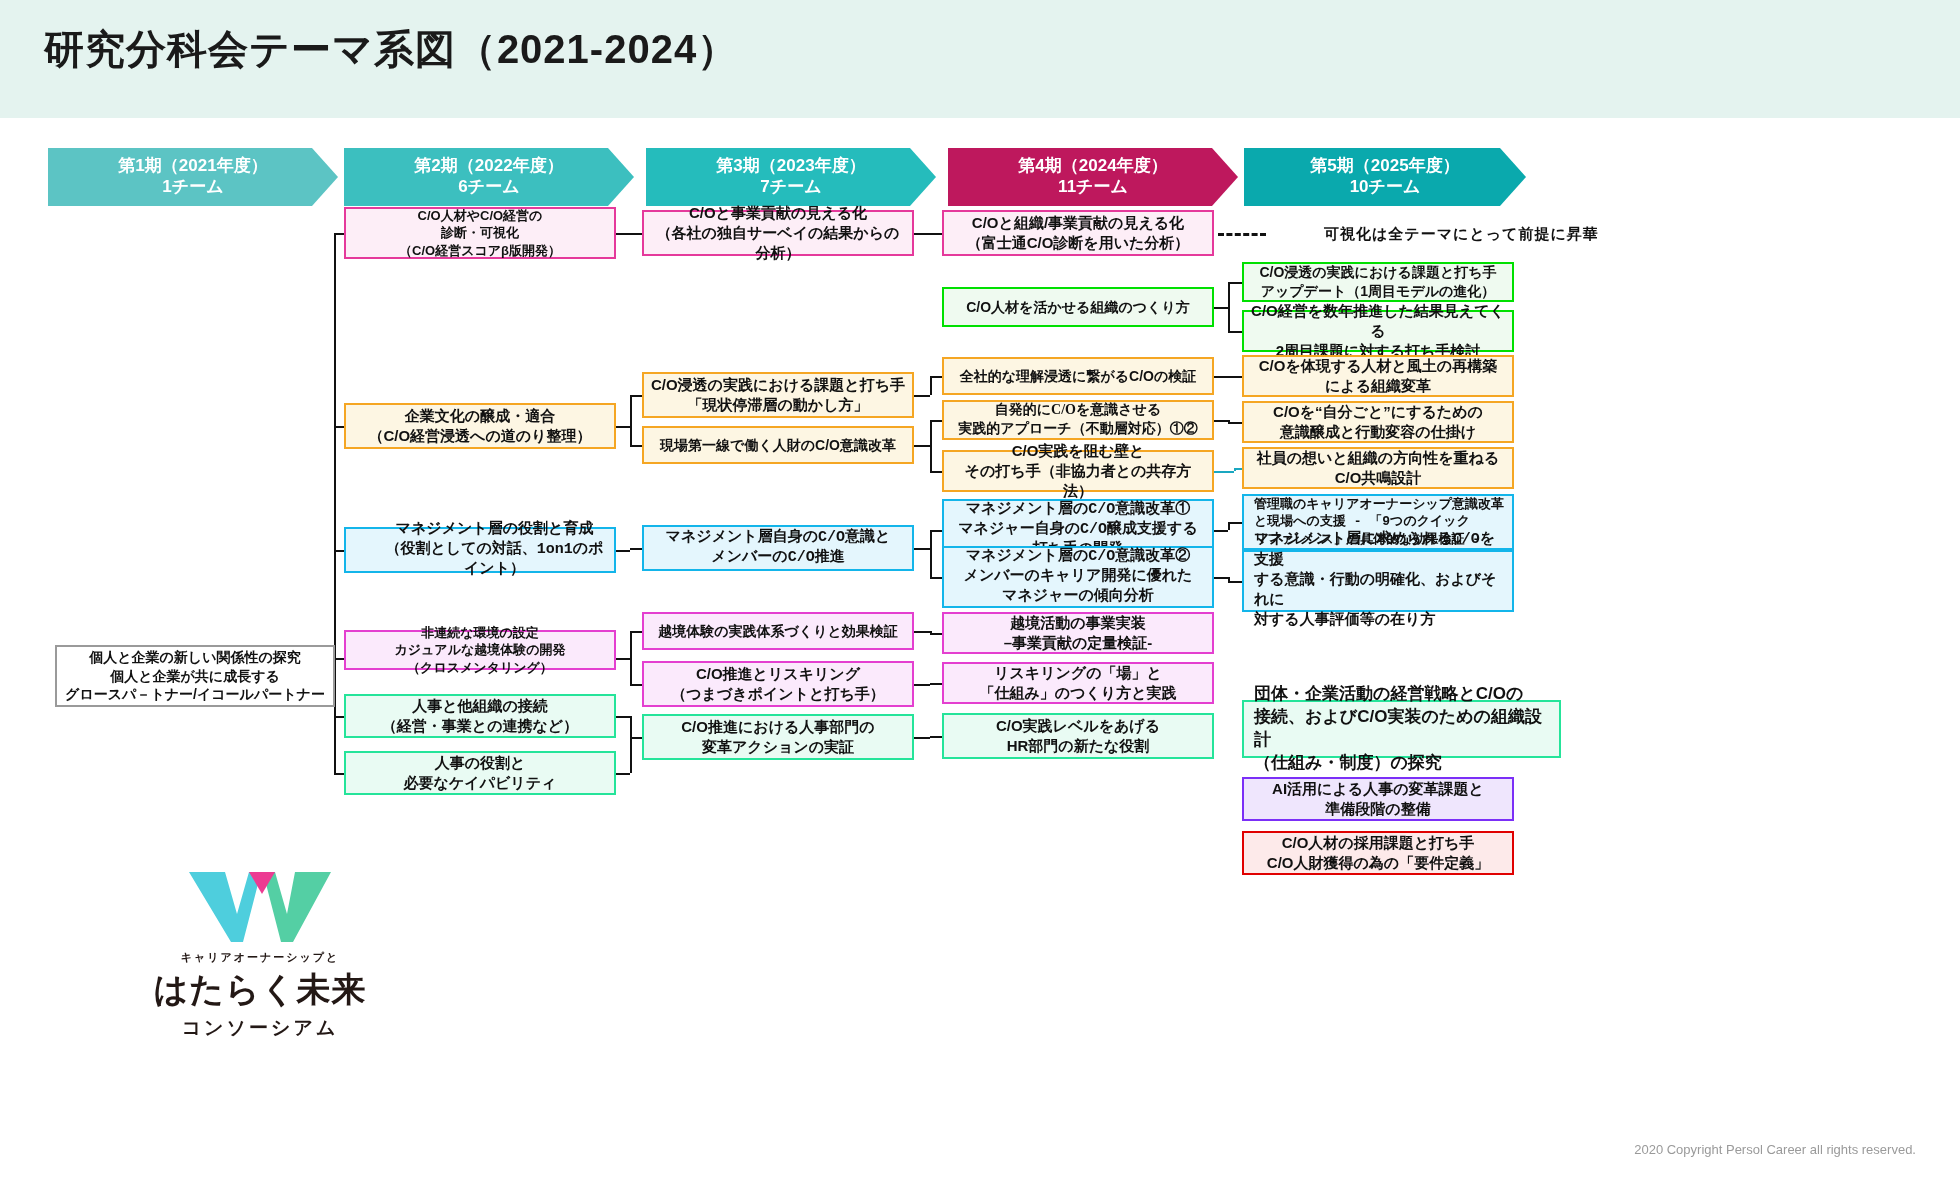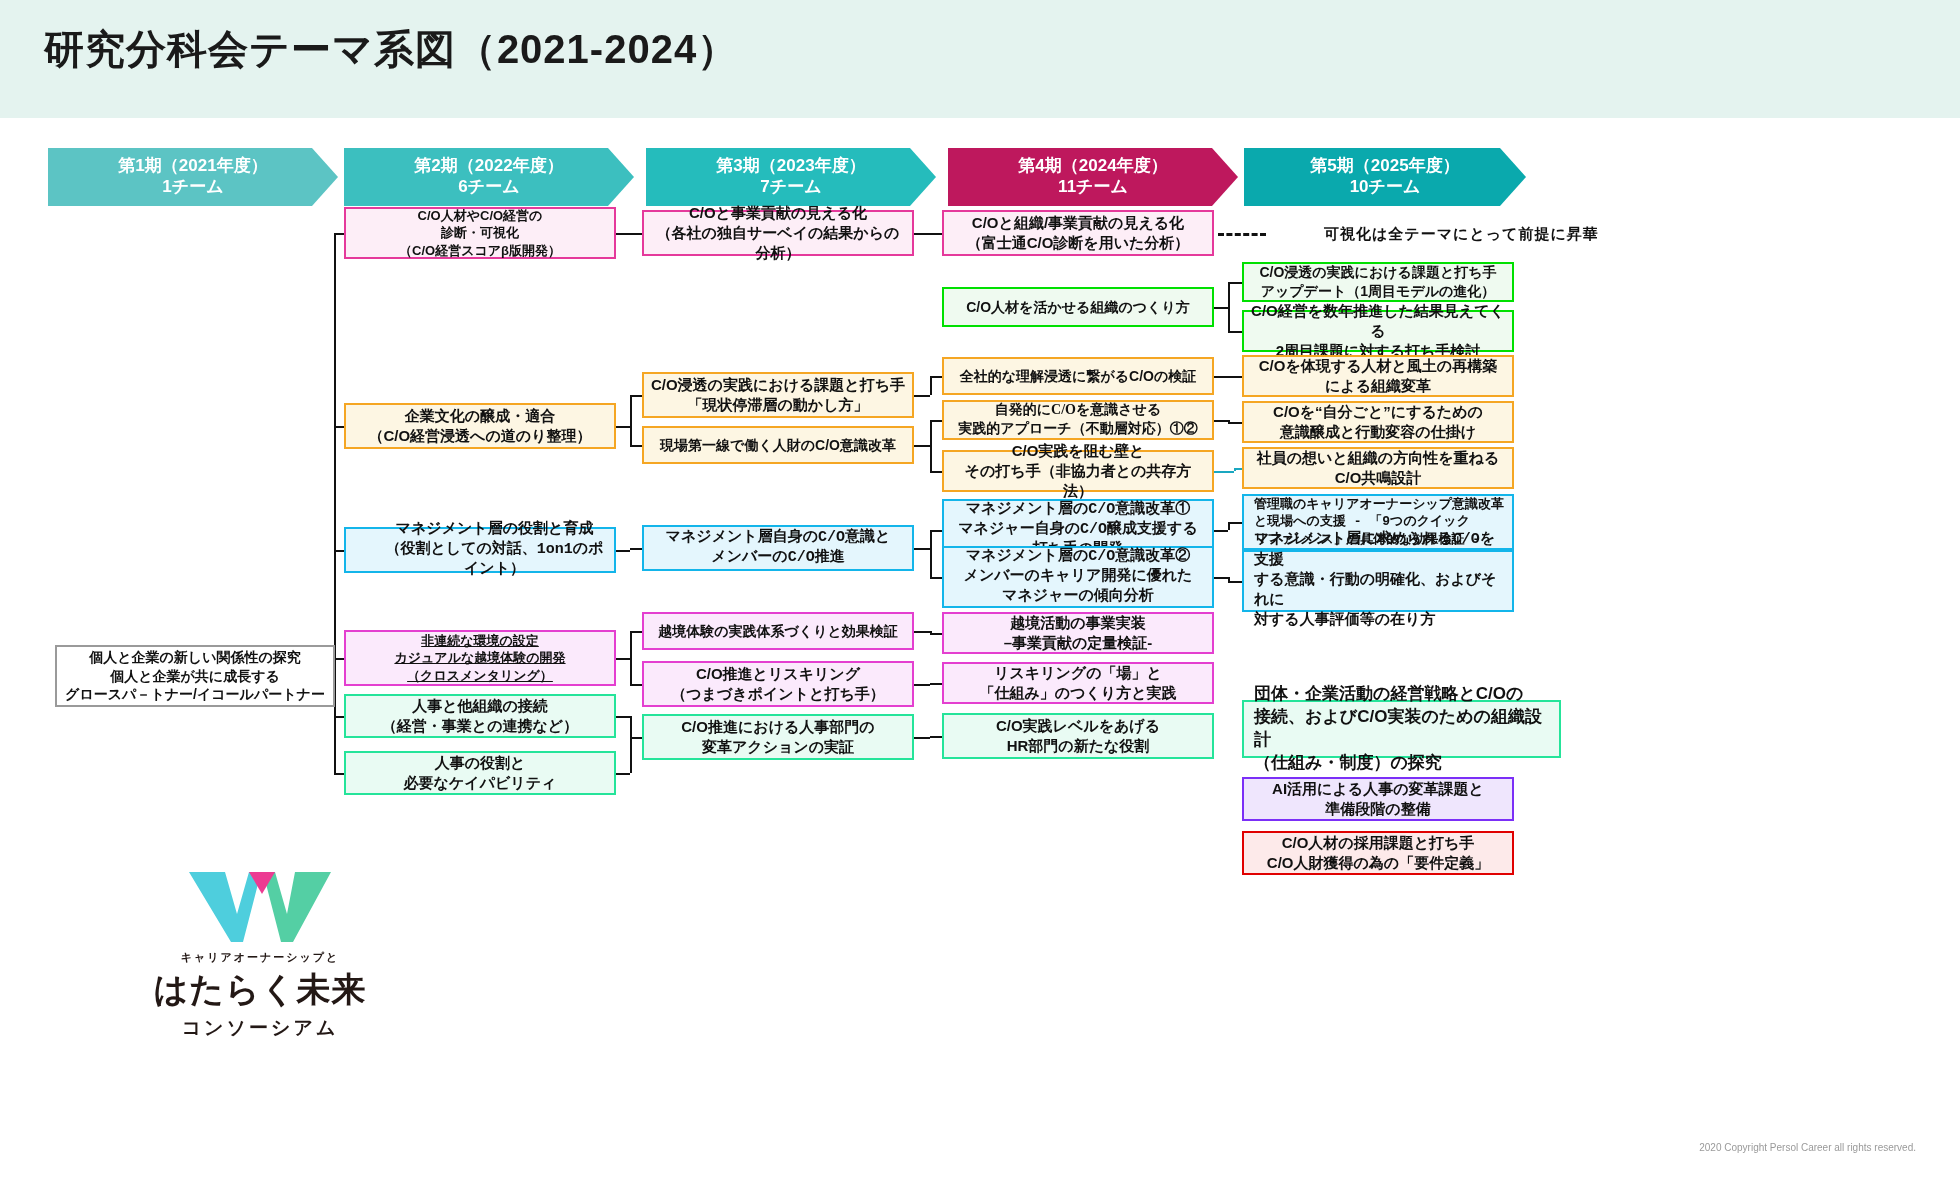--- a/index.html
+++ b/index.html
@@ -76,21 +76,21 @@
 
   
   .logo-wrap { position: absolute; left: 120px; top: 868px; width: 280px; text-align: center; }
   .logo-sub { font-size: 11px; font-weight: 700; letter-spacing: 2px; color: #231815; margin-top: 4px; }
   .logo-main { font-size: 34px; font-weight: 700; letter-spacing: 1px; color: #231815; margin-top: 2px; }
   .logo-main2 { font-size: 19px; font-weight: 700; letter-spacing: 3px; color: #231815; margin-top: 2px; }
 
   
   .footer {
     position: absolute; right: 44px; top: 1142px;
-    font-size: 10px; color: #9a9a9a; margin-left: 20px;
+    font-size: 13px; color: #9a9a9a; margin-left: 20px;
   }
 </style>
 </head>
 <body>
 
 <div id="stage">
 
   <div class="title-band"></div>
   <div class="title-text">研究分科会テーマ系図（2021-2024）</div>
 
@@ -199,21 +199,21 @@
 グロースパ－トナー/イコールパートナー</div>
 
   <div id="nodes">
       <div class="node c-pink" style="left: 344px; top: 207px; width: 272px; height: 52px; font-size: 13px;">C/O人材やC/O経営の
 診断・可視化
 （C/O経営スコアβ版開発）</div>
       <div class="node c-orange" style="left: 344px; top: 403px; width: 272px; height: 46px;">企業文化の醸成・適合
 （C/O経営浸透への道のり整理）</div>
       <div class="node c-blue" style="left: 344px; top: 527px; width: 272px; height: 46px; padding-left: 35px;">マネジメント層の役割と育成
 （役割としての対話、1on1のポイント）</div>
-      <div class="node c-magenta" style="left: 344px; top: 630px; width: 272px; height: 56px; font-size: 13px; text-decoration: underline;">非連続な環境の設定
+      <div class="node c-magenta" style="left: 344px; top: 630px; width: 272px; height: 40px; font-size: 13px;">非連続な環境の設定
 カジュアルな越境体験の開発
 （クロスメンタリング）</div>
       <div class="node c-green" style="left: 344px; top: 694px; width: 272px; height: 44px;">人事と他組織の接続
 （経営・事業との連携など）</div>
       <div class="node c-green" style="left: 344px; top: 751px; width: 272px; height: 44px;">人事の役割と
 必要なケイパビリティ</div>
       <div class="node c-pink" style="left: 642px; top: 210px; width: 272px; height: 46px;">C/Oと事業貢献の見える化
 （各社の独自サーベイの結果からの分析）</div>
       <div class="node c-orange" style="left: 642px; top: 372px; width: 272px; height: 46px;">C/O浸透の実践における課題と打ち手
 「現状停滞層の動かし方」</div>

